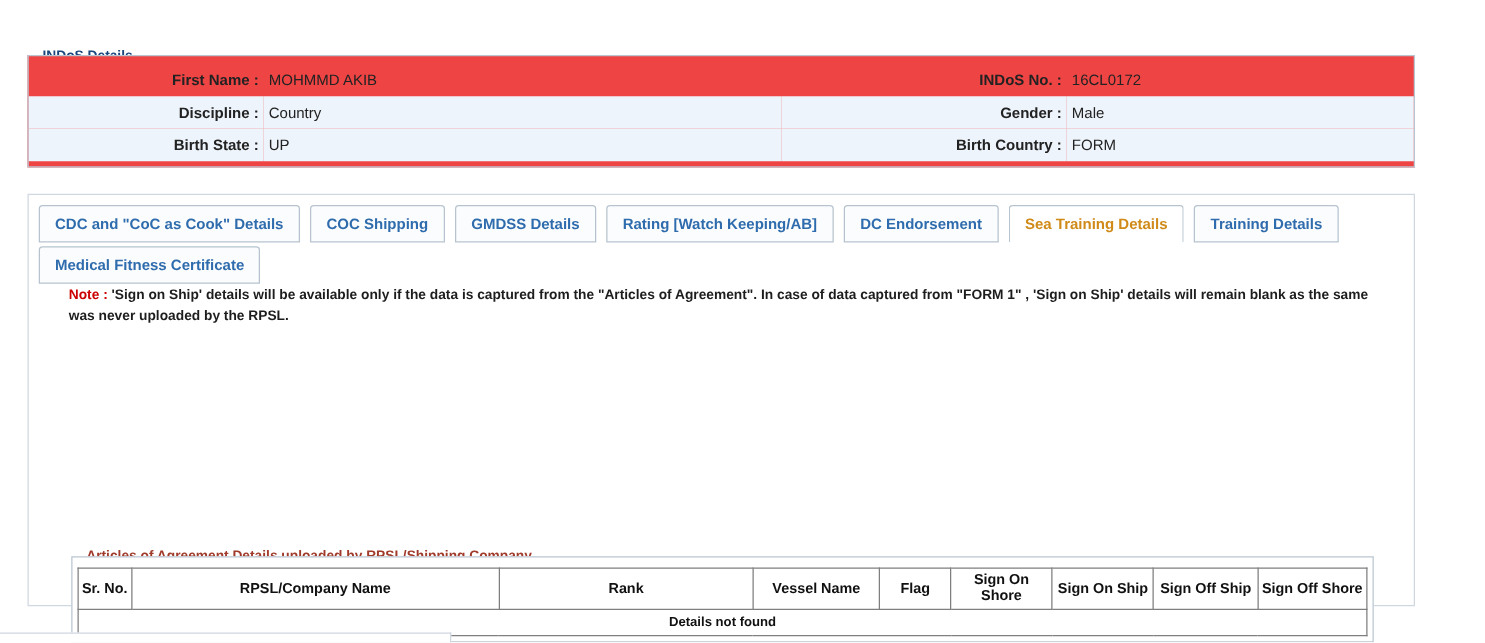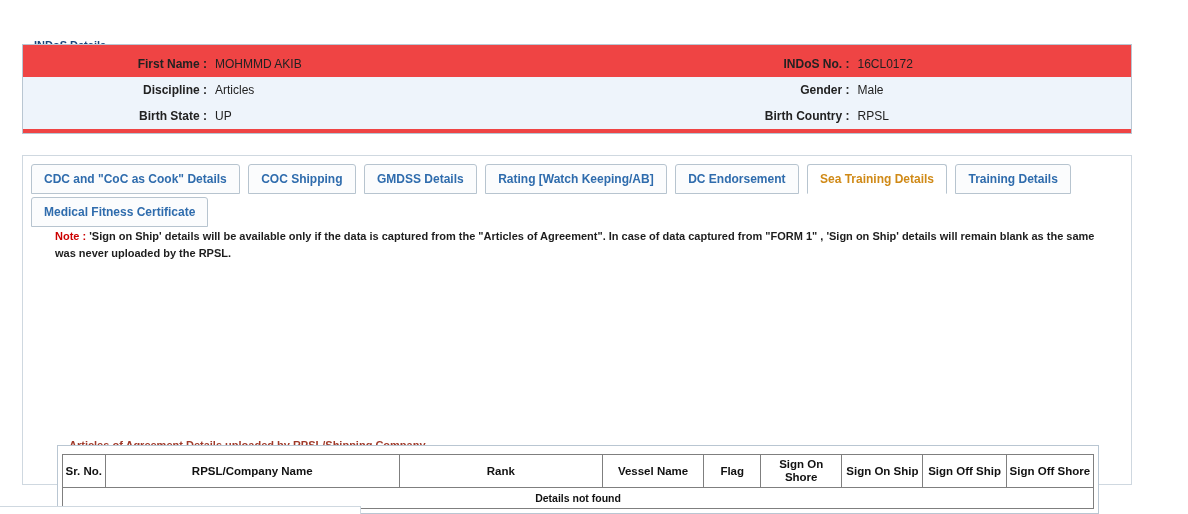--- a/index.html
+++ b/index.html
@@ -204,29 +204,29 @@
     <table class="indos">
       <tbody>
         <tr>
           <td class="lbl">First Name :</td>
           <td class="val">MOHMMD AKIB</td>
           <td class="lbl2">INDoS No. :</td>
           <td class="val">16CL0172</td>
         </tr>
         <tr class="alt">
           <td class="lbl">Discipline :</td>
-          <td class="val">Articles</td>
+          <td class="val">Country</td>
           <td class="lbl2">Gender :</td>
           <td class="val">Male</td>
         </tr>
         <tr class="alt">
           <td class="lbl">Birth State :</td>
           <td class="val">UP</td>
           <td class="lbl2">Birth Country :</td>
-          <td class="val">RPSL</td>
+          <td class="val">FORM</td>
         </tr>
       </tbody>
     </table>
   </div>
 
   <div class="panel">
 
     <div class="tabs">
       <span class="tab">CDC and "CoC as Cook" Details</span>
       <span class="tab">COC Shipping</span>

